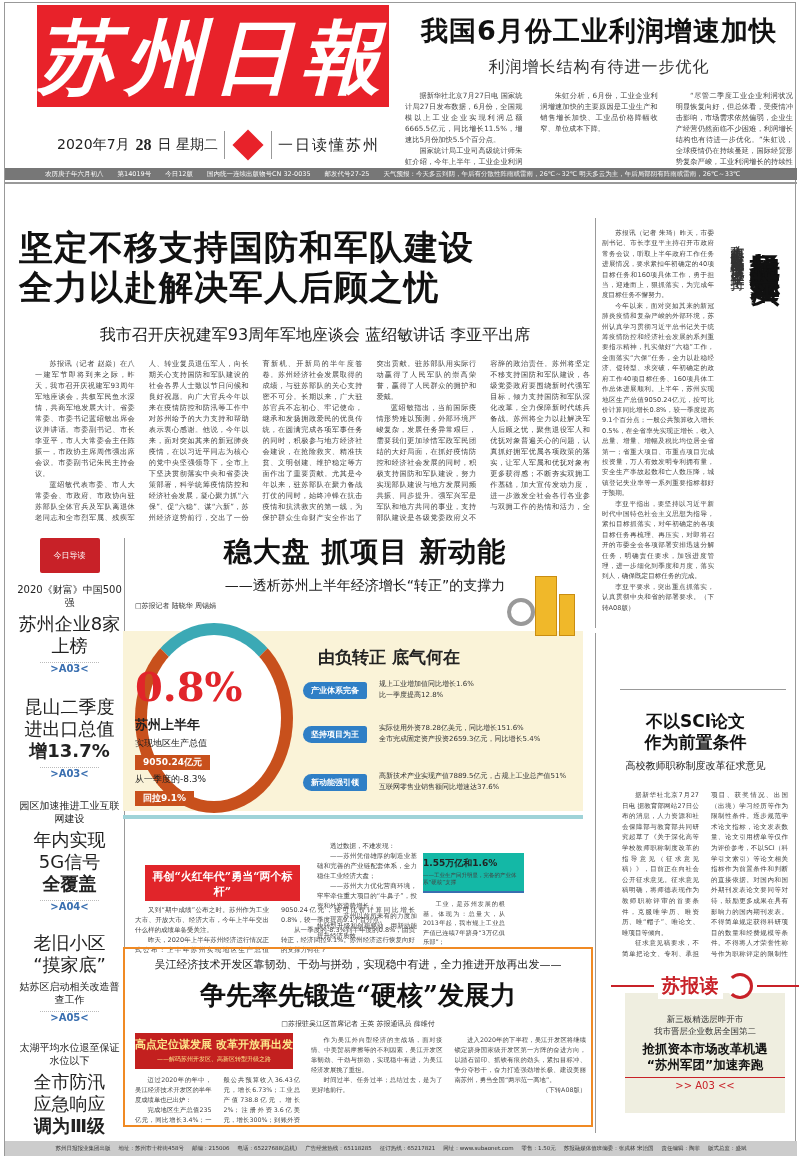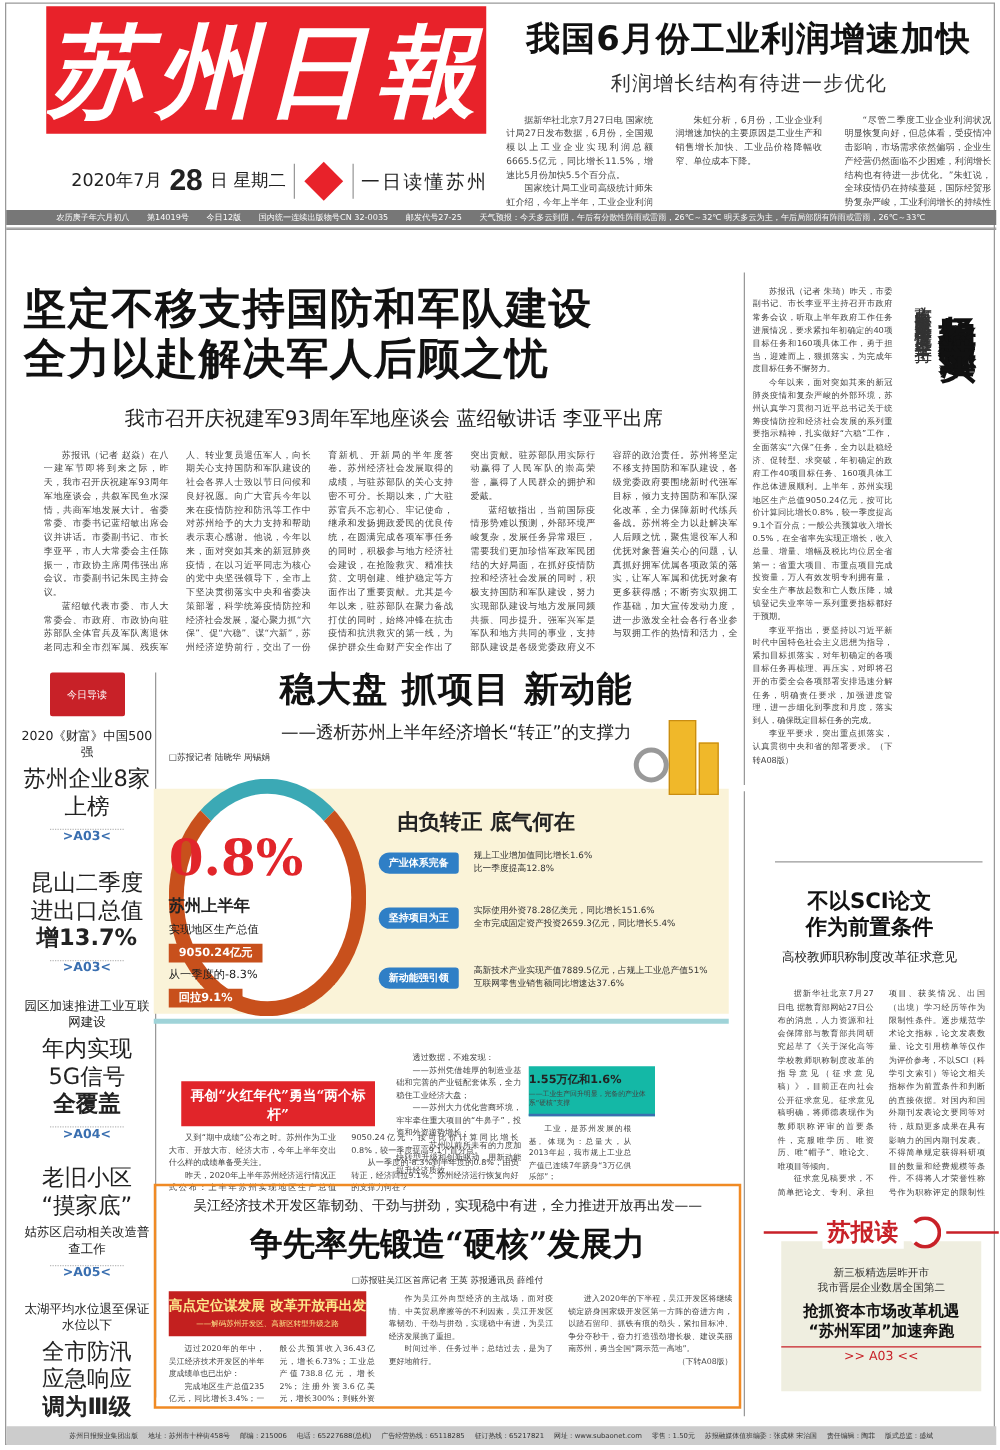--- a/index.html
+++ b/index.html
@@ -2,21 +2,21 @@
 <html><head>
 <meta charset="utf-8">
 <style>
 *{box-sizing:border-box;margin:0;padding:0}
 body{width:800px;height:1160px;background:#fff;font-family:"DejaVu Sans","Liberation Sans",sans-serif;color:#222;position:relative;overflow:hidden}
 .page{position:absolute;left:4px;top:2px;width:792px;height:1154px;border:1px solid #999;background:#fff}
 .abs{position:absolute}
 .masthead{left:32px;top:2px;width:352px;height:102px;background:#e8222a;display:flex;align-items:flex-start;justify-content:center}
 .masthead span{font-family:"DejaVu Serif",serif;font-size:80px;color:#fff;font-weight:bold;letter-spacing:8px;font-style:italic}
 .dateline{left:52px;top:128px;font-size:14px;color:#222;display:flex;align-items:center;gap:6px}
-.dateline b{font-family:Liberation Sans, sans-serif;font-size:24px}
+.dateline b{font-family:Liberation Serif, serif;font-size:16px}
 .sep{width:1px;height:28px;background:#999;display:inline-block}
 .logo{width:22px;height:22px;background:#e8222a;transform:rotate(45deg);display:inline-block;margin:0 6px}
 .slogan{font-size:15px;letter-spacing:2px}
 .topline{left:400px;top:10px;width:388px;text-align:center}
 .topline h1{font-size:27px;font-weight:bold;color:#111;letter-spacing:1px}
 .topline h2{font-size:16px;font-weight:normal;color:#333;margin-top:8px;letter-spacing:1px}
 .cols{display:flex;gap:18px;font-size:7.2px;line-height:11px;color:#444;text-align:justify}
 .cols p{text-indent:2em}
 .cols>div{flex:1}
 .infobar{left:0;top:165px;width:792px;height:12px;background:#777;color:#fff;font-size:6.5px;display:flex;align-items:center;gap:14px;padding-left:40px;white-space:nowrap}

